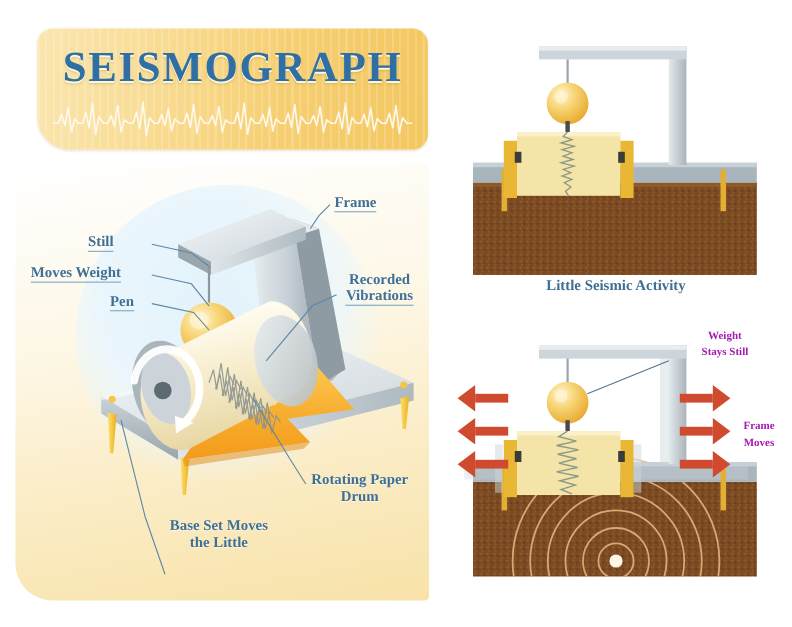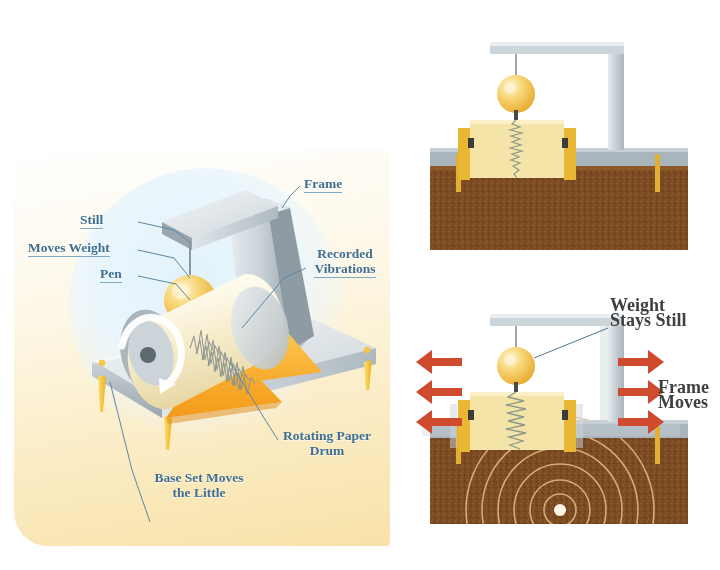--- a/index.html
+++ b/index.html
@@ -33,33 +33,48 @@
   .panel-br{position:absolute;left:412px;top:292px;width:296px;height:262px;}
 
   
   .lbl{position:absolute;color:#3f6f93;font-weight:bold;font-size:13.5px;line-height:15px;
        font-family:"Liberation Serif","DejaVu Serif",serif;white-space:nowrap;
        text-shadow:0 1px 0 rgba(255,255,255,.75);}
   .lbl.c{text-align:center;}
   .lbl-ul{border-bottom:1.4px solid #7ea8c4;padding-bottom:1px;}
 
   
-  .lblr{position:absolute;color:#404040;font-weight:bold;font-size:18px;line-height:15px;
-        font-family:"Liberation Serif","DejaVu Serif",serif;white-space:nowrap;text-align:left;}
+  .lblr{position:absolute;color:#a21caf;font-weight:bold;font-size:10px;line-height:15px;
+        font-family:"Liberation Serif","DejaVu Serif",serif;white-space:nowrap;text-align:center;}
 
   .cap{position:absolute;width:296px;text-align:center;font-weight:bold;font-size:13.5px;
        font-family:"Liberation Serif","DejaVu Serif",serif;}
   .cap.blue{color:#3f6f93;}
   .cap.red{color:#c3402c;}
 </style>
 </head>
 <body>
 
 <div class="stage">
 
+  <div class="banner">
+    <div class="banner-stripes"></div>
+    <div class="banner-title">SEISMOGRAPH</div>
+    <svg class="banner-wave" viewBox="0 0 327 36" preserveAspectRatio="none">
+      <g fill="none" stroke="#fffaf0" stroke-width="1.5" stroke-linejoin="round" stroke-linecap="round" opacity="0.95">
+        <path d="M0,22 L5,22 L8,14 L11,24 L14,8 L17,30 L20,18 L23,22 L27,22 L30,12 L33,26 L36,4 L39,32 L42,16 L46,22 L50,22
+                 L53,15 L56,25 L59,6 L62,30 L65,19 L69,22 L73,22 L76,12 L79,27 L82,3 L85,33 L88,17 L92,22 L96,22
+                 L99,14 L102,24 L105,9 L108,29 L111,18 L115,22 L119,22 L122,13 L125,26 L128,5 L131,31 L134,16 L138,22 L142,22
+                 L145,15 L148,24 L151,7 L154,30 L157,19 L161,22 L165,22 L168,12 L171,27 L174,4 L177,32 L180,17 L184,22 L188,22
+                 L191,14 L194,25 L197,8 L200,29 L203,18 L207,22 L211,22 L214,13 L217,26 L220,5 L223,31 L226,16 L230,22 L234,22
+                 L237,15 L240,24 L243,7 L246,30 L249,19 L253,22 L257,22 L260,12 L263,27 L266,4 L269,32 L272,17 L276,22 L280,22
+                 L283,14 L286,25 L289,8 L292,29 L295,18 L299,22 L303,22 L306,13 L309,26 L312,6 L315,31 L318,17 L322,22 L327,22"></path>
+      </g>
+    </svg>
+  </div>
 
   <div class="panel-left">
     <div class="glow"></div>
 
     <svg class="svg-abs" width="376" height="396" viewBox="0 0 376 396">
       <defs>
         <linearGradient id="metalTop" x1="0" y1="0" x2="1" y2="1">
           <stop offset="0" stop-color="#f2f5f7"></stop>
             <stop offset="1" stop-color="#cdd6db"></stop>
         </linearGradient>
@@ -264,20 +279,21 @@
         <path d="M104,100 L100,104 L108,107 L98,110 L110,113 L99,116 L108,119 L100,122
                  L109,125 L98,128 L110,131 L100,134 L107,137 L99,140 L108,143 L101,146
                  L107,150 L102,154 L105,158"></path>
       </g>
 
       <rect x="46" y="108" width="12" height="52" fill="#e9b733"></rect>
       <rect x="152" y="108" width="12" height="52" fill="#e9b733"></rect>
       <rect x="56" y="118" width="6" height="10" fill="#3b3b3b"></rect>
       <rect x="150" y="118" width="6" height="10" fill="#3b3b3b"></rect>
     </svg>
+    <div class="cap blue" style="top:232px;left:0;">Little Seismic Activity</div>
   </div>
 
   <div class="panel-br">
     <svg width="296" height="232" viewBox="0 0 296 232">
       <defs>
         <pattern id="speckB" width="6" height="6" patternUnits="userSpaceOnUse">
           <rect width="6" height="6" fill="#7b4a22"></rect>
           <circle cx="1.5" cy="1.5" r="1.1" fill="#96602e" opacity=".8"></circle>
           <circle cx="4.5" cy="3.5" r="1" fill="#5d3818" opacity=".75"></circle>
           <circle cx="2.6" cy="4.8" r="0.8" fill="#a06c35" opacity=".6"></circle>

